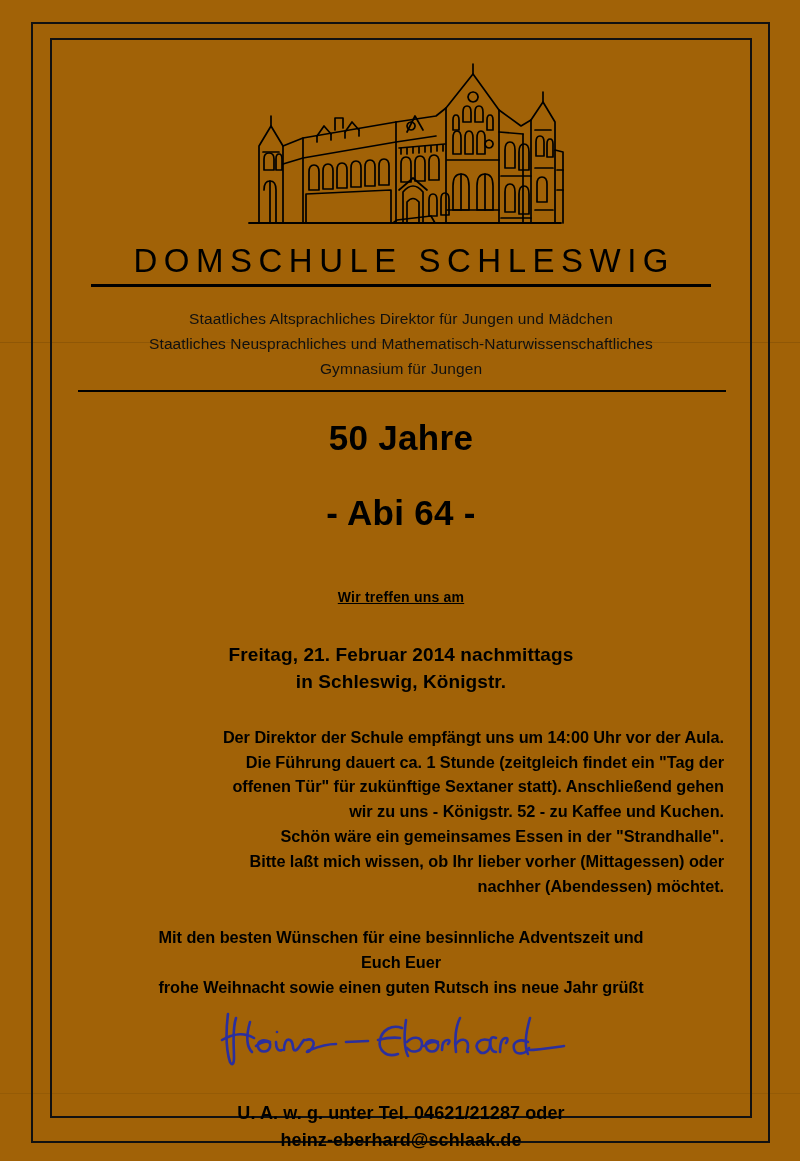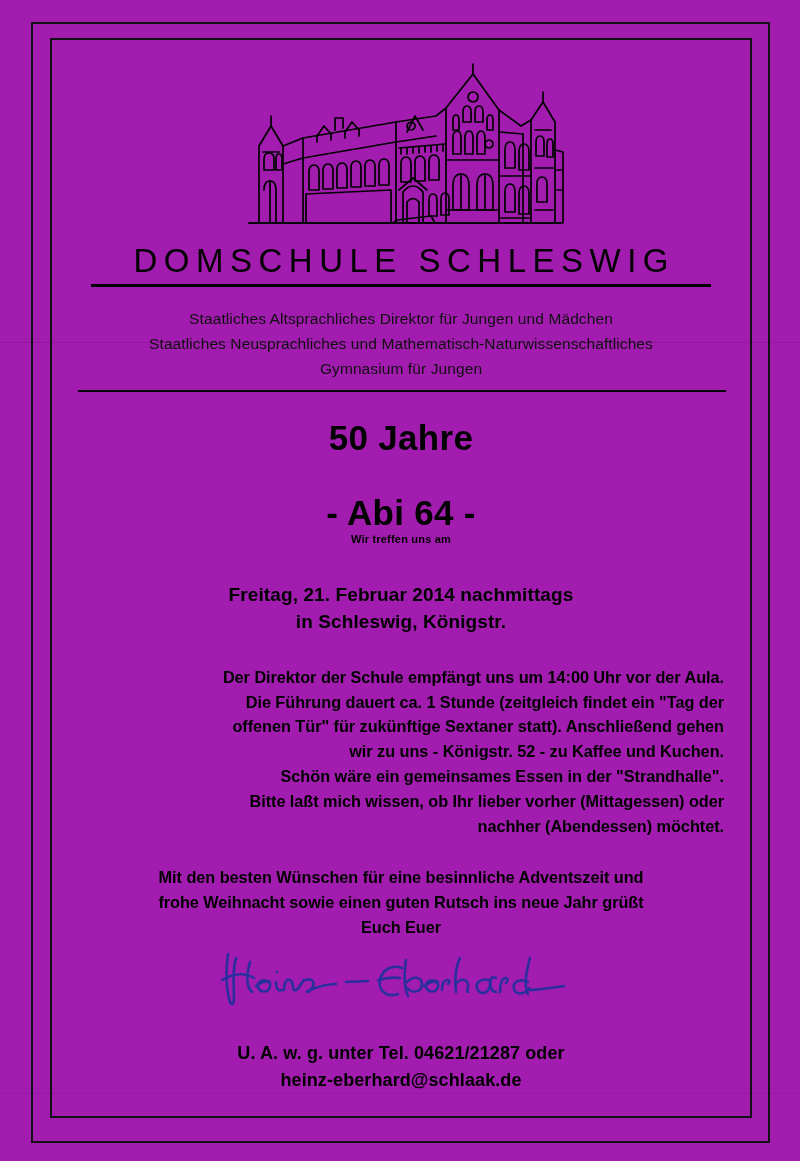--- a/index.html
+++ b/index.html
@@ -12,21 +12,21 @@
     font-family: "Liberation Sans", sans-serif;
     color: #000000;
     overflow: hidden;
     position: relative;
   }
 
   
   .page {
     position: absolute;
     inset: 0;
-    background: #a21caf;
+    background: #a16207;
   }
 
   
   .scan-seam {
     position: absolute;
     left: 0;
     right: 0;
     top: 342px;
     height: 1px;
     background: rgba(0,0,0,0.11);
@@ -122,23 +122,25 @@
   .headline {
     font-size: 35px;
     font-weight: bold;
     letter-spacing: 0.3px;
     line-height: 1.1;
   }
   .headline.second { margin-top: 37px; }
 
   
   .invite-intro {
-    font-size: 11px;
+    margin-top: 56px;
+    font-size: 14px;
     font-weight: bold;
     letter-spacing: 0.2px;
+    text-decoration: underline;
   }
 
   .invite-date {
     margin-top: 37px;
     font-size: 19px;
     font-weight: bold;
     line-height: 1.42;
     letter-spacing: 0.1px;
     text-align: center;
   }
@@ -326,22 +328,22 @@
       <span class="ln">Die Führung dauert ca. 1 Stunde (zeitgleich findet ein "Tag der</span>
       <span class="ln">offenen Tür" für zukünftige Sextaner statt). Anschließend gehen</span>
       <span class="ln">wir zu uns - Königstr. 52 - zu Kaffee und Kuchen.</span>
       <span class="ln">Schön wäre ein gemeinsames Essen in der "Strandhalle".</span>
       <span class="ln">Bitte laßt mich wissen, ob Ihr lieber vorher (Mittagessen) oder</span>
       <span class="ln">nachher (Abendessen) möchtet.</span>
     </div>
 
     <div class="wishes-para">
       <span class="ln">Mit den besten Wünschen für eine besinnliche Adventszeit und</span>
+      <span class="ln">Euch Euer</span>
       <span class="ln">frohe Weihnacht sowie einen guten Rutsch ins neue Jahr grüßt</span>
-      <span class="ln">Euch Euer</span>
     </div>
 
     <div class="signature-wrap">
       <svg width="370" height="70" viewBox="0 0 370 70" xmlns="http://www.w3.org/2000/svg" fill="none" stroke="#2b2f9e" stroke-width="2.6" stroke-linecap="round" stroke-linejoin="round">
         <title>Heinz - Eberhard</title>
 
         <path d="M12 8 C10 24, 9 40, 14 56 C16 60, 18 58, 18 52 C18 40, 16 24, 20 12"></path>
         <path d="M6 34 C16 28, 28 26, 38 32"></path>
         <path d="M34 16 C30 30, 30 40, 36 46"></path>
 

